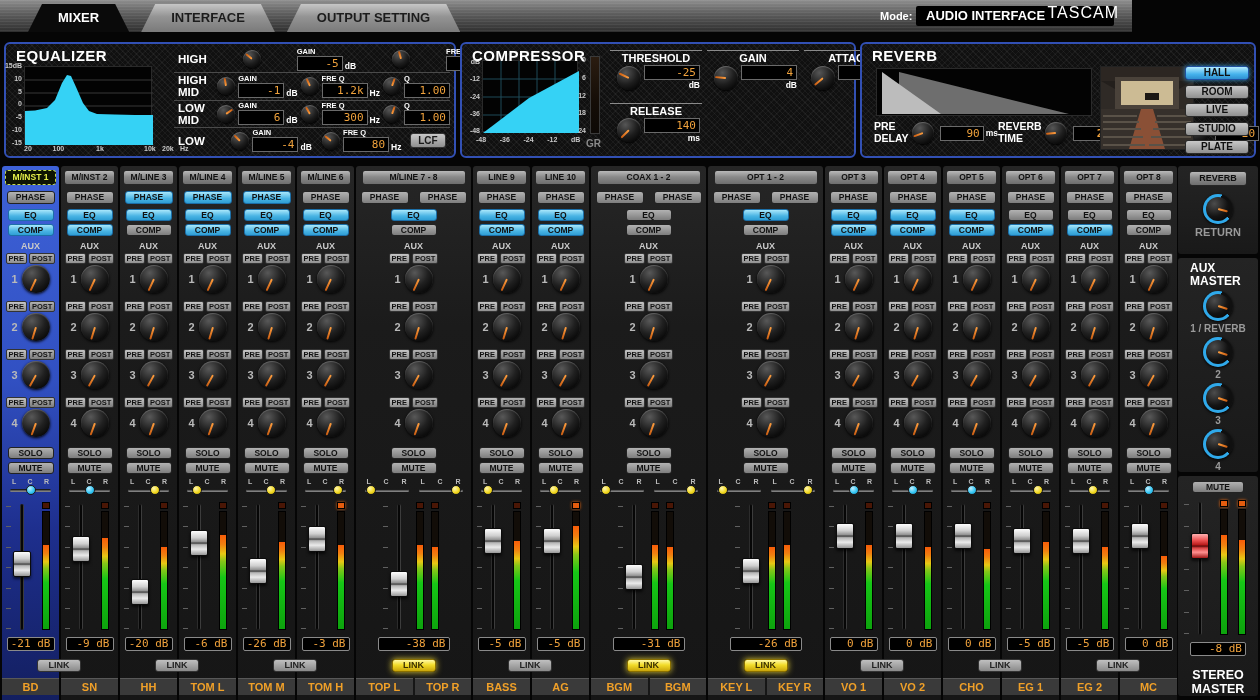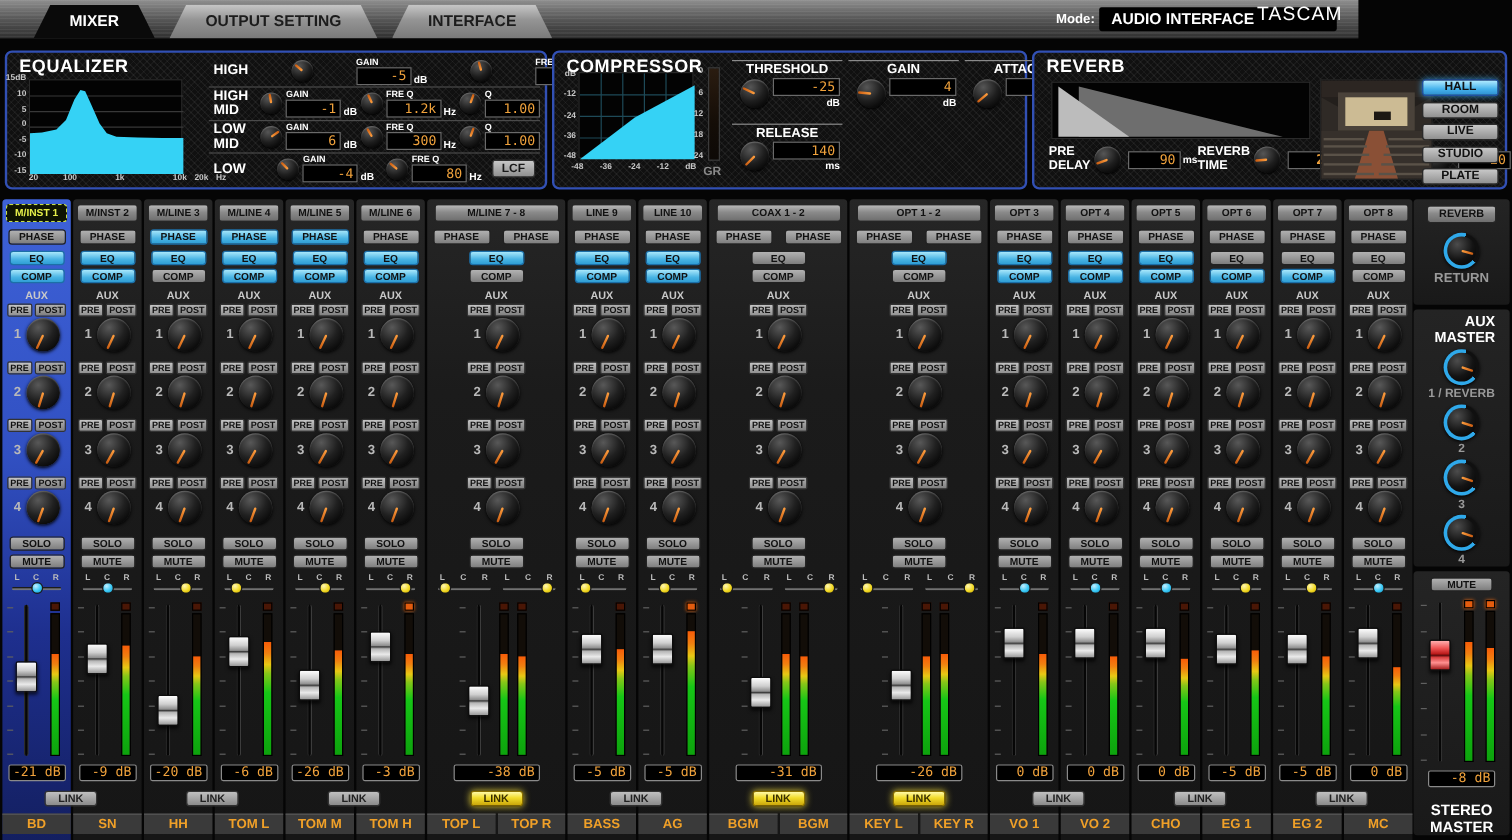--- a/index.html
+++ b/index.html
@@ -158,33 +158,33 @@
   #auxm{height:214px;padding-top:4px;}
   #mstr{flex:1;padding-top:5px;}
   .rnamebtn{width:58px;height:15px;background:linear-gradient(#b9b9b9,#8a8a8a 45%,#6e6e6e);border:1px solid #262626;
     border-radius:3px;color:#111;font-size:9px;font-weight:bold;text-align:center;line-height:13px;}
   .ringknob{position:relative;width:30px;height:30px;border-radius:50%;
     background:conic-gradient(from 130deg,#2fa9ea 0deg 245deg,#101010 245deg 360deg);
     box-shadow:0 1px 3px #000;}
   .ringknob .core{position:absolute;inset:3px;border-radius:50%;
     background:radial-gradient(circle at 35% 28%,#4c4c4c,#141414 55%,#000);}
   .rlabel{color:#9a9a9a;font-size:10px;font-weight:bold;margin-top:2px;text-align:left;}
-  #auxm-title{color:#fff;font-weight:bold;font-size:12px;line-height:13px;text-align:right;width:56px;margin-bottom:3px;}
+  #auxm-title{color:#fff;font-weight:bold;font-size:12px;line-height:13px;text-align:left;width:56px;margin-bottom:3px;}
   #mstr-name{color:#fff;font-weight:bold;font-size:12.5px;line-height:14px;text-align:center;width:64px;margin-top:4px;}
   #mstr .fzone{width:64px;flex:1 1 auto;}
   svg{display:block;}
 </style>
 </head>
 <body>
 
 <div id="header">
   <div id="tabs">
       <div class="tab active">MIXER</div>
+      <div class="tab">INTERFACE</div>
       <div class="tab">OUTPUT SETTING</div>
-      <div class="tab">INTERFACE</div>
     </div>
   <span id="mode-label">Mode:</span>
   <div id="mode-value">AUDIO INTERFACE</div>
   <span id="brand">TASCAM</span>
 </div>
 
 <div class="panel" id="eq-panel">
   <div class="panel-title">EQUALIZER</div>
   <div class="graphbox" id="eq-graph" style="left:18px;top:22px;width:128px;height:78px;">
     <svg width="128" height="78" viewBox="0 0 128 78" preserveAspectRatio="none">

